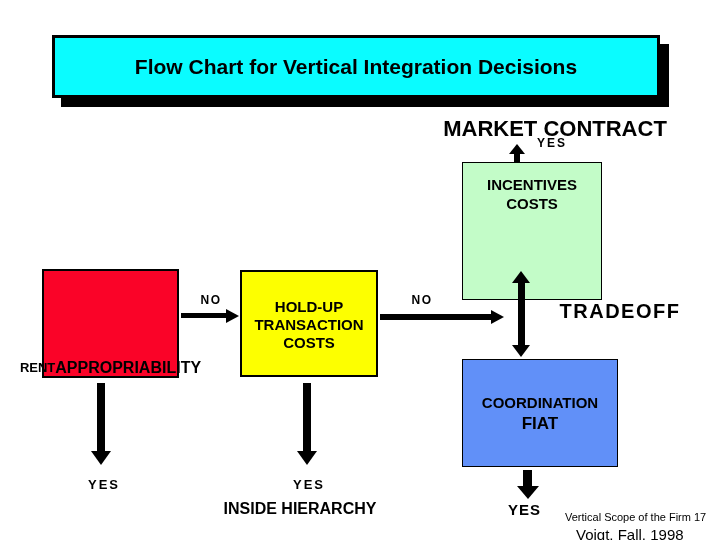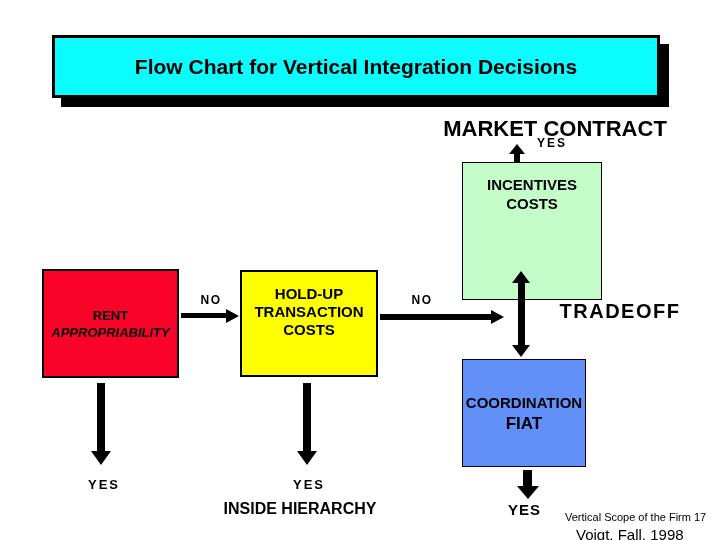--- a/index.html
+++ b/index.html
@@ -25,25 +25,25 @@
   .tradeoff{left:550px;top:300px;width:140px;text-align:center;font-size:20px;letter-spacing:1.5px;}
   .yes-left{left:88px;top:477px;font-size:13px;letter-spacing:2px;}
   .yes-mid{left:293px;top:477px;font-size:13px;letter-spacing:2px;}
   .inside{left:180px;top:500px;width:240px;text-align:center;font-size:16px;}
   .yes-right{left:508px;top:501px;font-size:15px;letter-spacing:1px;}
   .footer1{left:565px;top:511px;font-size:11px;font-weight:normal;color:#000;}
   .footer2{left:576px;top:526px;font-size:15px;font-weight:normal;color:#000;}
   
   .node{box-sizing:border-box;color:#000;font-weight:bold;text-align:center;}
   .green-box{left:462px;top:162px;width:140px;height:138px;background:#C3FCC8;border:1.5px solid #000;padding-top:12px;font-size:15px;line-height:19px;}
-  .red-box{left:42px;top:269px;width:137px;height:109px;background:#FA0328;border:2px solid #000;display:flex;flex-direction:column;justify-content:center;line-height:17px;}
+  .red-box{left:42px;top:269px;width:137px;height:109px;background:#FA0328;border:2px solid #000;display:flex;flex-direction:row;justify-content:center;line-height:17px;align-items:flex-end;}
   .red-box .l1{font-size:13px;}
-  .red-box .l2{font-size:13px;font-style:italic;}
-  .yellow-box{left:240px;top:270px;width:138px;height:107px;background:#FDFF00;border:2px solid #000;padding-top:13px;font-size:15px;line-height:18px;}
-  .blue-box{left:462px;top:359px;width:124px;height:108px;background:#6190F8;border:1.5px solid #000;padding-top:32px;line-height:21px;}
+  .red-box .l2{font-size:16px;}
+  .yellow-box{left:240px;top:270px;width:138px;height:107px;background:#FDFF00;border:2px solid #000;padding-top:26px;font-size:15px;line-height:18px;}
+  .blue-box{left:462px;top:359px;width:156px;height:108px;background:#6190F8;border:1.5px solid #000;padding-top:32px;line-height:21px;}
   .blue-box .l1{font-size:15px;}
   .blue-box .l2{font-size:17px;}
   
   .stem{position:absolute;background:#000;}
   .tri{position:absolute;width:0;height:0;}
   .tri-up{border-left:8px solid transparent;border-right:8px solid transparent;border-bottom:10px solid #000;}
   .tri-down{border-left:10px solid transparent;border-right:10px solid transparent;border-top:14px solid #000;}
   .tri-right{border-top:7px solid transparent;border-bottom:7px solid transparent;border-left:13px solid #000;}
   .dbl-up{border-left:9px solid transparent;border-right:9px solid transparent;border-bottom:12px solid #000;}
   .dbl-down{border-left:9px solid transparent;border-right:9px solid transparent;border-top:12px solid #000;}

